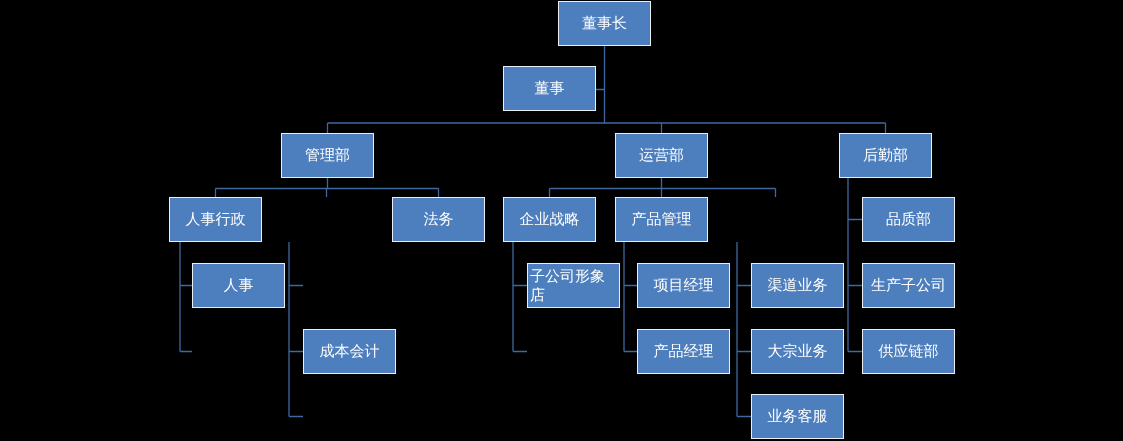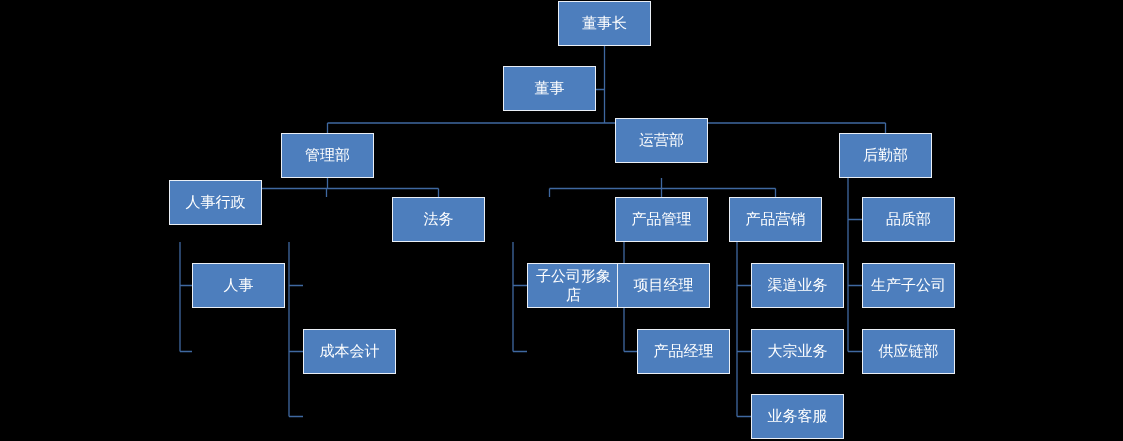--- a/index.html
+++ b/index.html
@@ -30,21 +30,20 @@
   .node {
     position: absolute;
     width: 93px;
     height: 45px;
     box-sizing: border-box;
     background: var(--node-fill, #4f81bd);
     border: 1.5px solid var(--node-border, #eaeff6);
     display: flex;
     align-items: center;
     justify-content: center;
-    text-align: center;
     padding: 0 2px;
     color: var(--text, #fff);
     font-size: 15px;
     line-height: 1.25;
     cursor: default;
   }
 </style>
 </head>
 <body>
 
@@ -73,50 +72,50 @@
       <span>董事长</span>
     </div>
 
   <div class="node" style="left:503px;top:66px">
       <span>董事</span>
     </div>
 
   <div class="node" style="left:281px;top:133px">
       <span>管理部</span>
     </div>
-  <div class="node" style="left:615px;top:118px">
+  <div class="node" style="left:615px;top:133px">
       <span>运营部</span>
     </div>
   <div class="node" style="left:839px;top:133px">
       <span>后勤部</span>
     </div>
 
-  <div class="node" style="left:169px;top:180px">
+  <div class="node" style="left:169px;top:197px">
       <span>人事行政</span>
     </div>
   <div class="node" style="left:392px;top:197px">
       <span>法务</span>
     </div>
+  <div class="node" style="left:503px;top:197px">
+      <span>企业战略</span>
+    </div>
   <div class="node" style="left:615px;top:197px">
       <span>产品管理</span>
-    </div>
-  <div class="node" style="left:729px;top:197px">
-      <span>产品营销</span>
     </div>
   <div class="node" style="left:192px;top:263px">
       <span>人事</span>
     </div>
 
   <div class="node" style="left:862px;top:197px">
       <span>品质部</span>
     </div>
   <div class="node" style="left:527px;top:263px">
       <span>子公司形象店</span>
     </div>
-  <div class="node" style="left:617px;top:263px">
+  <div class="node" style="left:637px;top:263px">
       <span>项目经理</span>
     </div>
   <div class="node" style="left:751px;top:263px">
       <span>渠道业务</span>
     </div>
   <div class="node" style="left:862px;top:263px">
       <span>生产子公司</span>
     </div>
 
   <div class="node" style="left:303px;top:329px">

